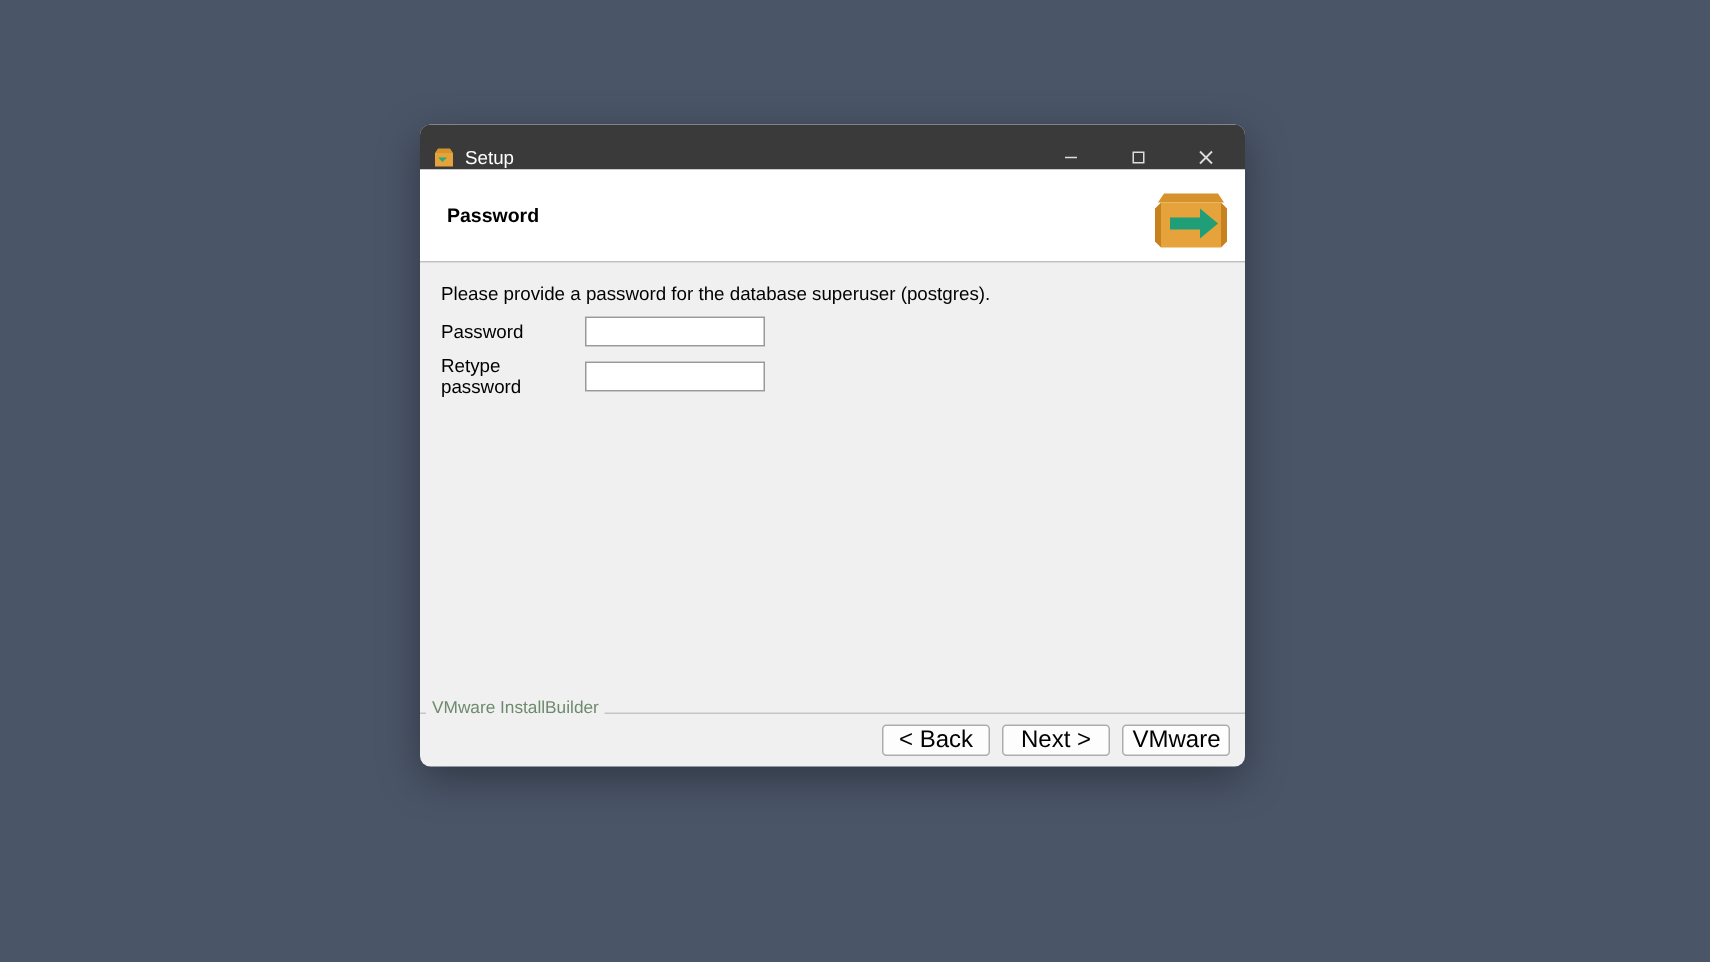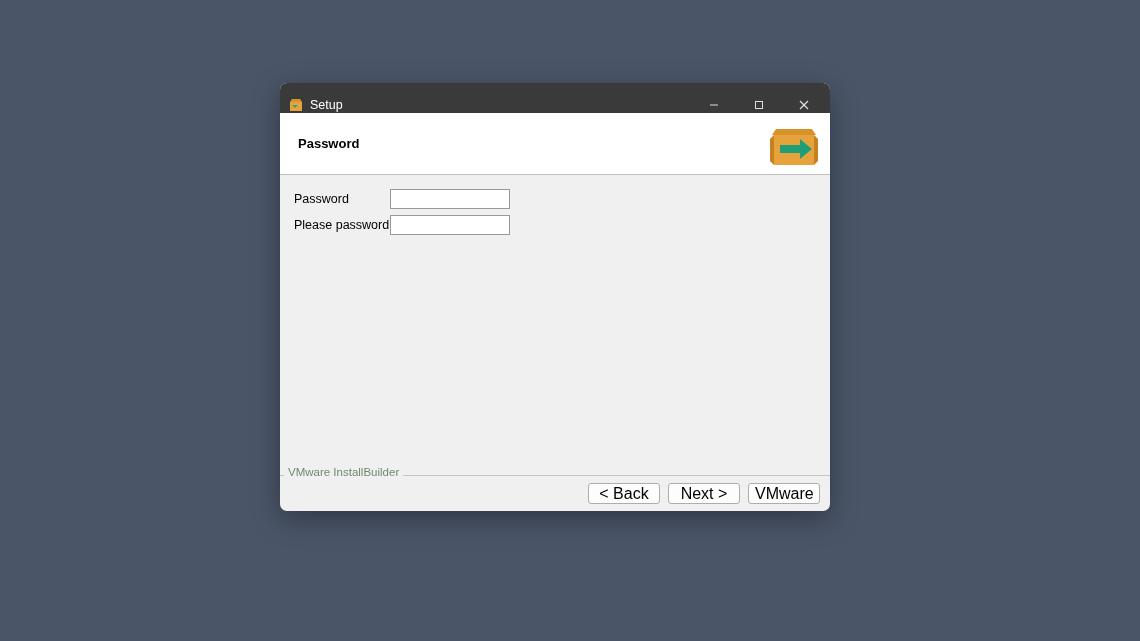--- a/index.html
+++ b/index.html
@@ -156,26 +156,27 @@
         <polygon points="10,14 46,14 50,20 6,20" fill="#d6922b"></polygon>
         <rect x="8" y="20" width="40" height="30" fill="#e6a33c"></rect>
         <polygon points="8,20 8,50 4,46 4,24" fill="#c7821f"></polygon>
         <polygon points="48,20 48,50 52,46 52,24" fill="#c7821f"></polygon>
         <polygon points="14,30 34,30 34,24 46,34 34,44 34,38 14,38" fill="#1f9e78"></polygon>
       </svg>
     </span>
   </div>
 
   <div class="content">
+    <div class="instruction">Please provide a password for the database superuser (postgres).</div>
     <div class="form-row">
       <label>Password</label>
       <input type="password" value="" style="">
     </div>
     <div class="form-row">
-      <label>Please password</label>
+      <label>Retype password</label>
       <input type="password" value="" style="">
     </div>
   </div>
 
   <div class="footer">
     <span class="branding">VMware InstallBuilder</span>
     <button>&lt; Back</button>
     <button>Next &gt;</button>
     <button>VMware</button>
   </div>

